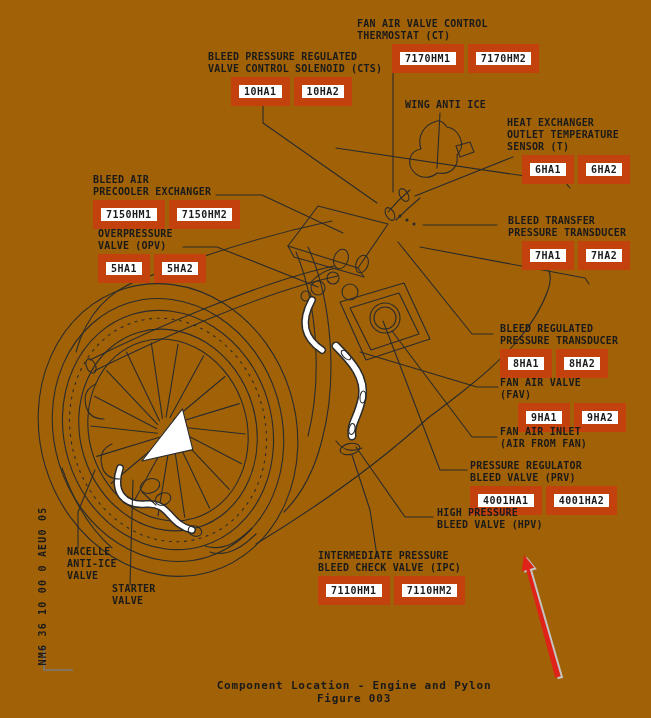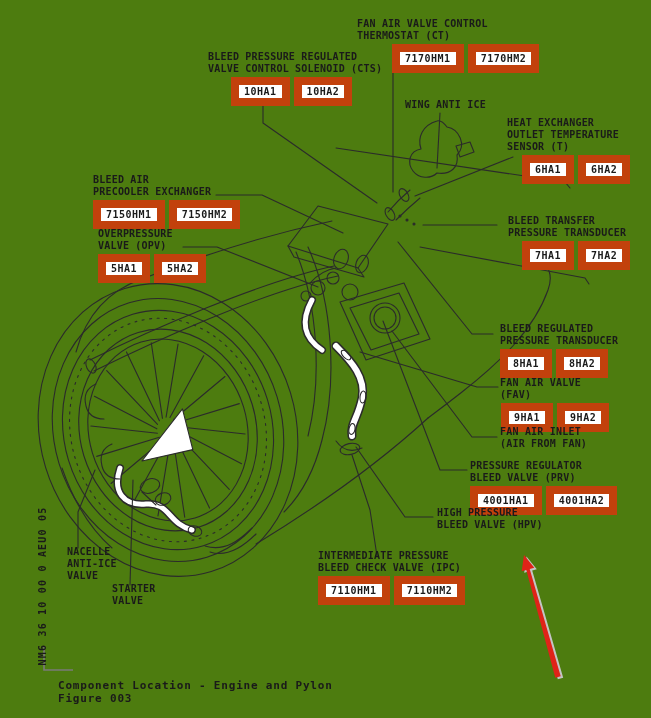--- a/index.html
+++ b/index.html
@@ -1,24 +1,24 @@
 <!DOCTYPE html>
 <html><head>
 <meta charset="utf-8">
 <style>
   html,body{margin:0;padding:0;background:#e8e8e8;}
-  #page{position:relative;width:651px;height:718px;background:#4d7c0f;overflow:hidden;
+  #page{position:relative;width:651px;height:718px;background:#a16207;overflow:hidden;
         font-family:"DejaVu Sans Mono","Liberation Mono",monospace;color:#1a1a1a;}
   #art{position:absolute;left:0;top:0;width:651px;height:718px;}
   .lbl{position:absolute;font-size:10px;font-weight:700;line-height:12px;letter-spacing:0.2px;white-space:nowrap;z-index:2;}
   .ln{white-space:pre;}
   .tags{display:flex;gap:4px;margin-top:2px;}
   .tag{display:inline-block;border:8px solid #c2410c;padding:1px 5px;font-size:10px;font-weight:700;
        letter-spacing:0.5px;background:#fff;line-height:11px;}
-  .caption{position:absolute;left:58px;top:679px;width:592px;
+  .caption{position:absolute;left:58px;top:679px;width:592px;text-align:center;
            font-size:11px;font-weight:700;letter-spacing:0.8px;line-height:13px;z-index:2;}
   .sidecode{font-size:10px;font-weight:700;letter-spacing:1.2px;fill:#1a1a1a;}
   svg *{vector-effect:non-scaling-stroke;}
 </style>
 </head>
 <body>
 
 <div id="page">
 
   <svg id="art" viewBox="0 0 651 718" xmlns="http://www.w3.org/2000/svg">
@@ -216,21 +216,21 @@
     <div class="ln">PRESSURE TRANSDUCER</div>
     <div class="tags" style="">
       <span class="tag">8HA1</span>
       <span class="tag">8HA2</span>
     </div>
   </div>
 
   <div class="lbl" style="left:500px;top:377px">
     <div class="ln">FAN AIR VALVE</div>
     <div class="ln">(FAV)</div>
-    <div class="tags" style="margin-left:1px">
+    <div class="tags" style="margin-left:18px">
       <span class="tag">9HA1</span>
       <span class="tag">9HA2</span>
     </div>
   </div>
 
   <div class="lbl" style="left:500px;top:426px">
     <div class="ln">FAN AIR INLET</div>
     <div class="ln">(AIR FROM FAN)</div>
   </div>
 

